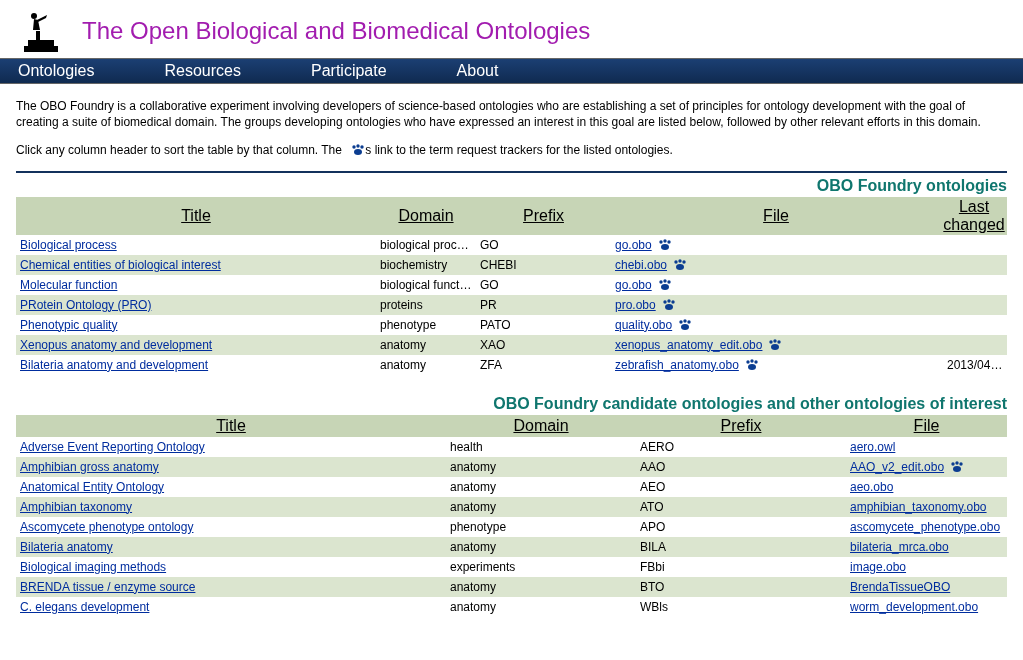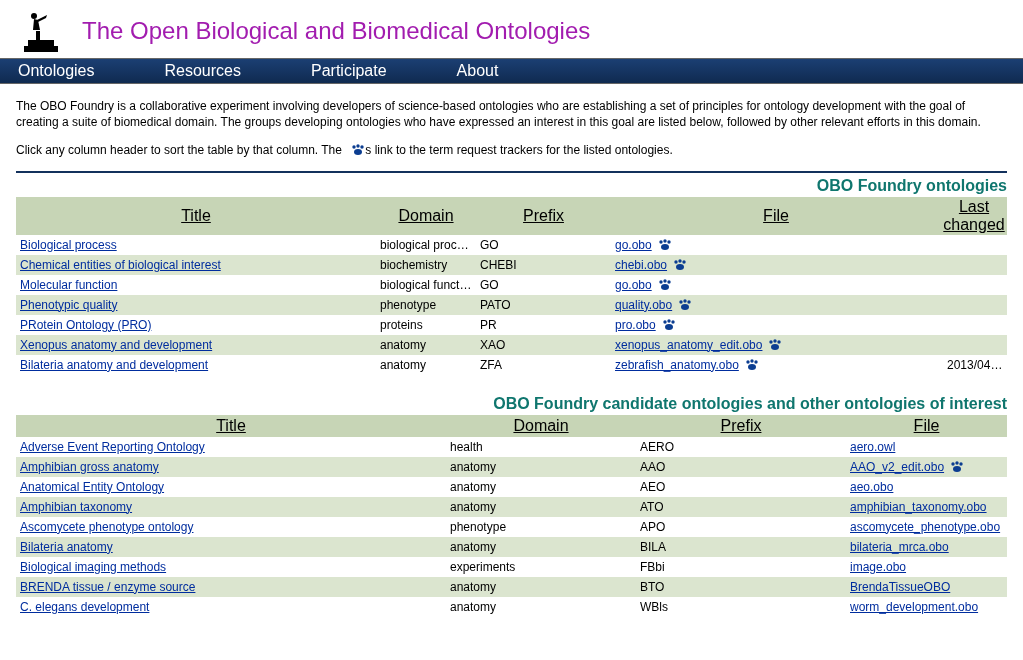--- a/index.html
+++ b/index.html
@@ -196,36 +196,36 @@
             <td>GO</td>
             <td><a class="ont">go.obo</a><span class="paw"><svg viewBox="0 0 14 12">
                   <circle cx="3" cy="3" r="1.7" fill="#0b3d91"></circle>
                   <circle cx="7" cy="2" r="1.7" fill="#0b3d91"></circle>
                   <circle cx="11" cy="3" r="1.7" fill="#0b3d91"></circle>
                   <ellipse cx="7" cy="8" rx="4" ry="3" fill="#0b3d91"></ellipse>
                 </svg></span></td>
             <td class="last-col"></td>
           </tr>
           <tr>
+            <td><a class="ont">PRotein Ontology (PRO)</a></td>
+            <td>proteins</td>
+            <td>PR</td>
+            <td><a class="ont">pro.obo</a><span class="paw"><svg viewBox="0 0 14 12">
+                  <circle cx="3" cy="3" r="1.7" fill="#0b3d91"></circle>
+                  <circle cx="7" cy="2" r="1.7" fill="#0b3d91"></circle>
+                  <circle cx="11" cy="3" r="1.7" fill="#0b3d91"></circle>
+                  <ellipse cx="7" cy="8" rx="4" ry="3" fill="#0b3d91"></ellipse>
+                </svg></span></td>
+            <td class="last-col"></td>
+          </tr>
+          <tr>
             <td><a class="ont">Phenotypic quality</a></td>
             <td>phenotype</td>
             <td>PATO</td>
             <td><a class="ont">quality.obo</a><span class="paw"><svg viewBox="0 0 14 12">
-                  <circle cx="3" cy="3" r="1.7" fill="#0b3d91"></circle>
-                  <circle cx="7" cy="2" r="1.7" fill="#0b3d91"></circle>
-                  <circle cx="11" cy="3" r="1.7" fill="#0b3d91"></circle>
-                  <ellipse cx="7" cy="8" rx="4" ry="3" fill="#0b3d91"></ellipse>
-                </svg></span></td>
-            <td class="last-col"></td>
-          </tr>
-          <tr>
-            <td><a class="ont">PRotein Ontology (PRO)</a></td>
-            <td>proteins</td>
-            <td>PR</td>
-            <td><a class="ont">pro.obo</a><span class="paw"><svg viewBox="0 0 14 12">
                   <circle cx="3" cy="3" r="1.7" fill="#0b3d91"></circle>
                   <circle cx="7" cy="2" r="1.7" fill="#0b3d91"></circle>
                   <circle cx="11" cy="3" r="1.7" fill="#0b3d91"></circle>
                   <ellipse cx="7" cy="8" rx="4" ry="3" fill="#0b3d91"></ellipse>
                 </svg></span></td>
             <td class="last-col"></td>
           </tr>
           <tr>
             <td><a class="ont">Xenopus anatomy and development</a></td>
             <td>anatomy</td>

